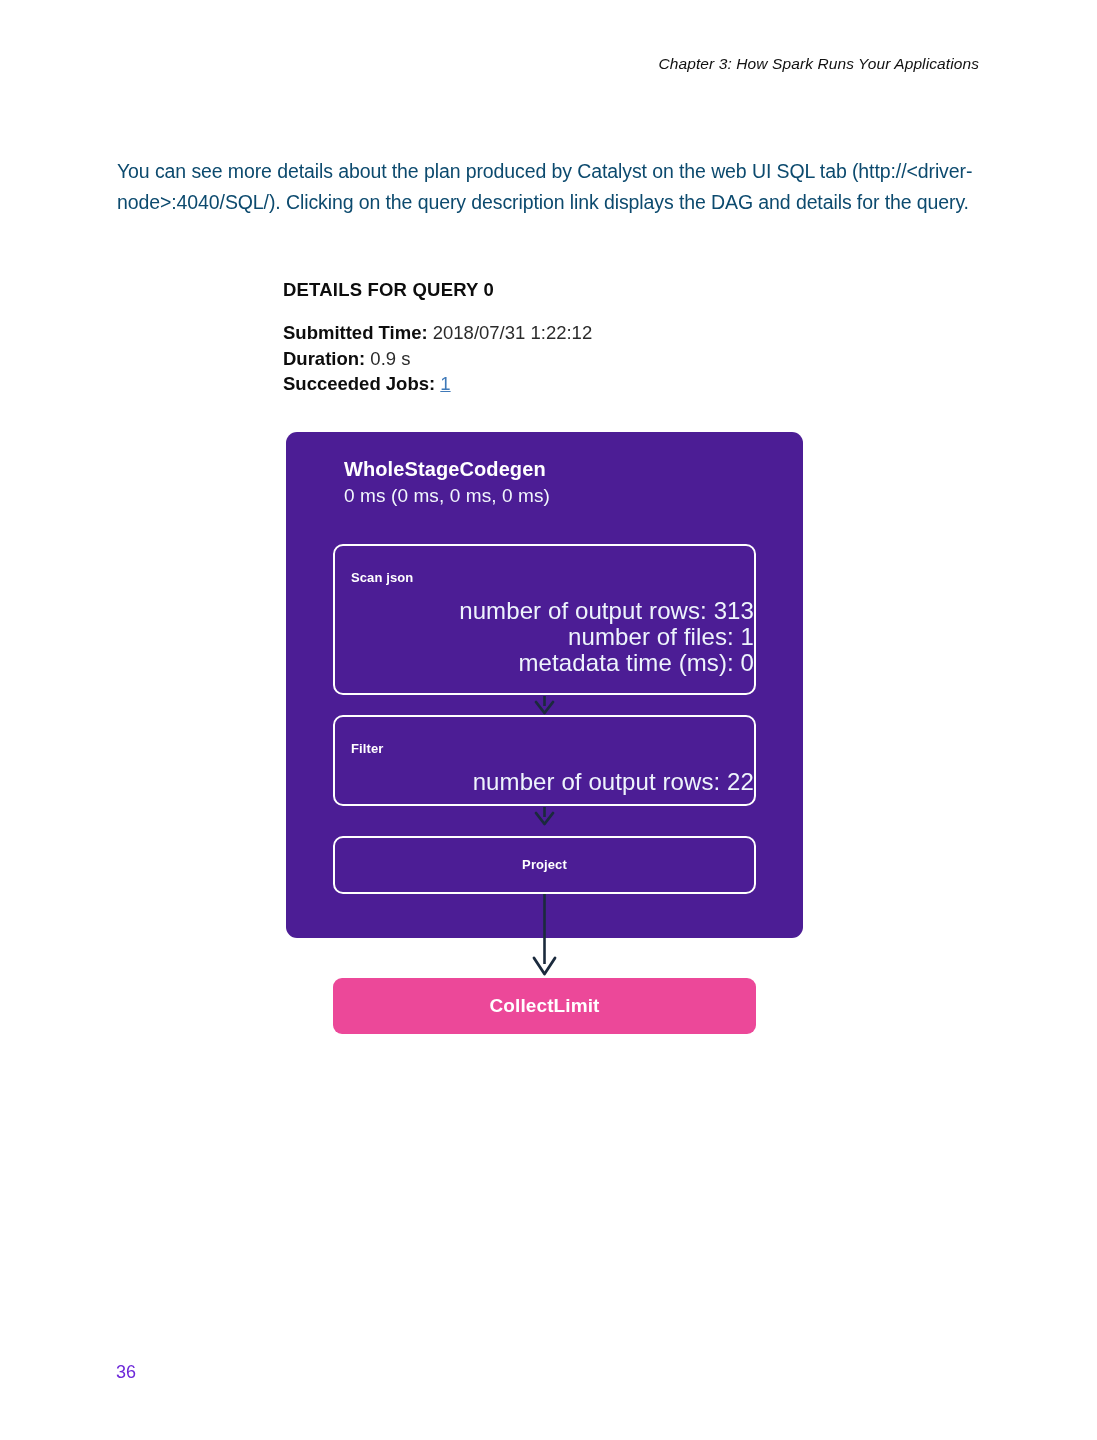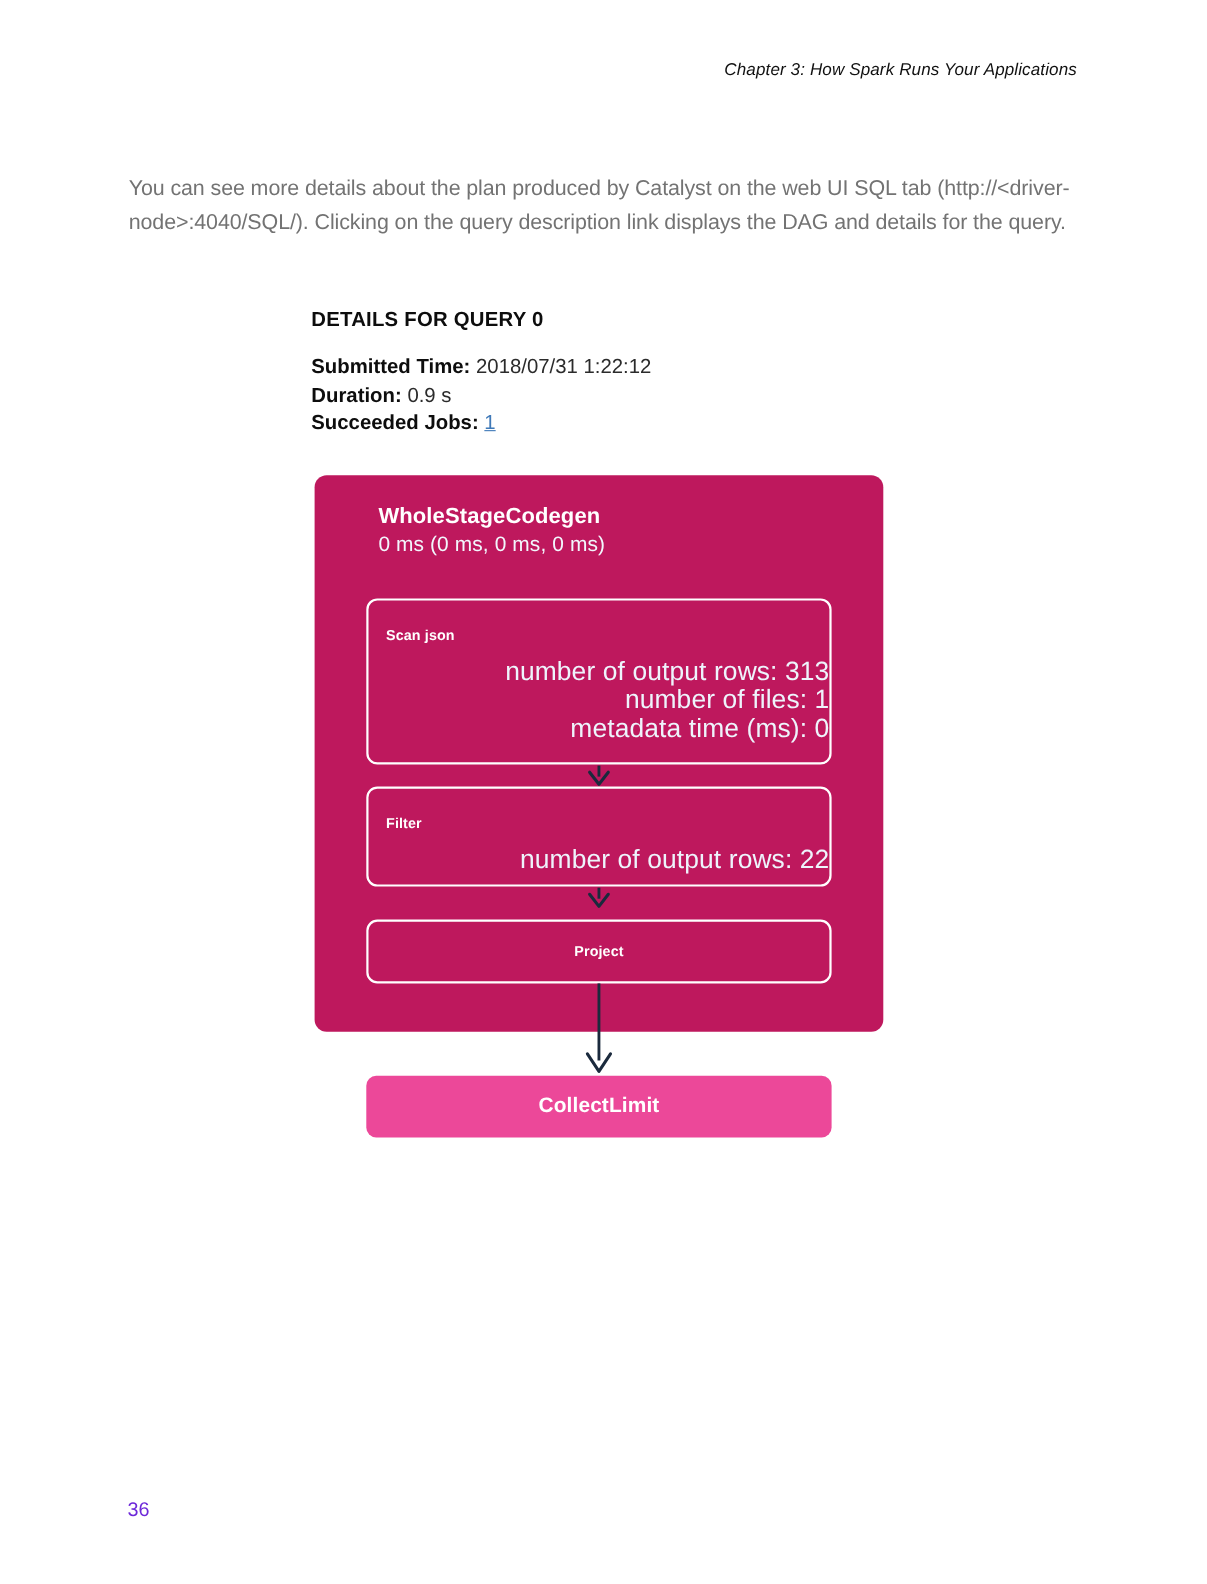--- a/index.html
+++ b/index.html
@@ -30,21 +30,21 @@
   }
 
   
   .body-copy {
     position: absolute;
     top: 136px;
     left: 117px;
     width: 862px;
     font-size: 19.5px;
     line-height: 31px;
-    color: #737373;
+    color: #0c4a6e;
     letter-spacing: -0.1px;
   }
 
   
   .query-details {
     position: absolute;
     top: 279px;
     left: 283px;
     width: 520px;
   }
@@ -83,21 +83,21 @@
     width: 517px;
     height: 610px;
   }
 
   .stage-panel {
     position: absolute;
     left: 0;
     top: 0;
     width: 517px;
     height: 506px;
-    background: #be185d;
+    background: #4c1d95;
     border-radius: 11px;
     box-sizing: border-box;
   }
 
   .stage-header {
     position: absolute;
     left: 58px;
     top: 24px;
     width: 430px;
   }

